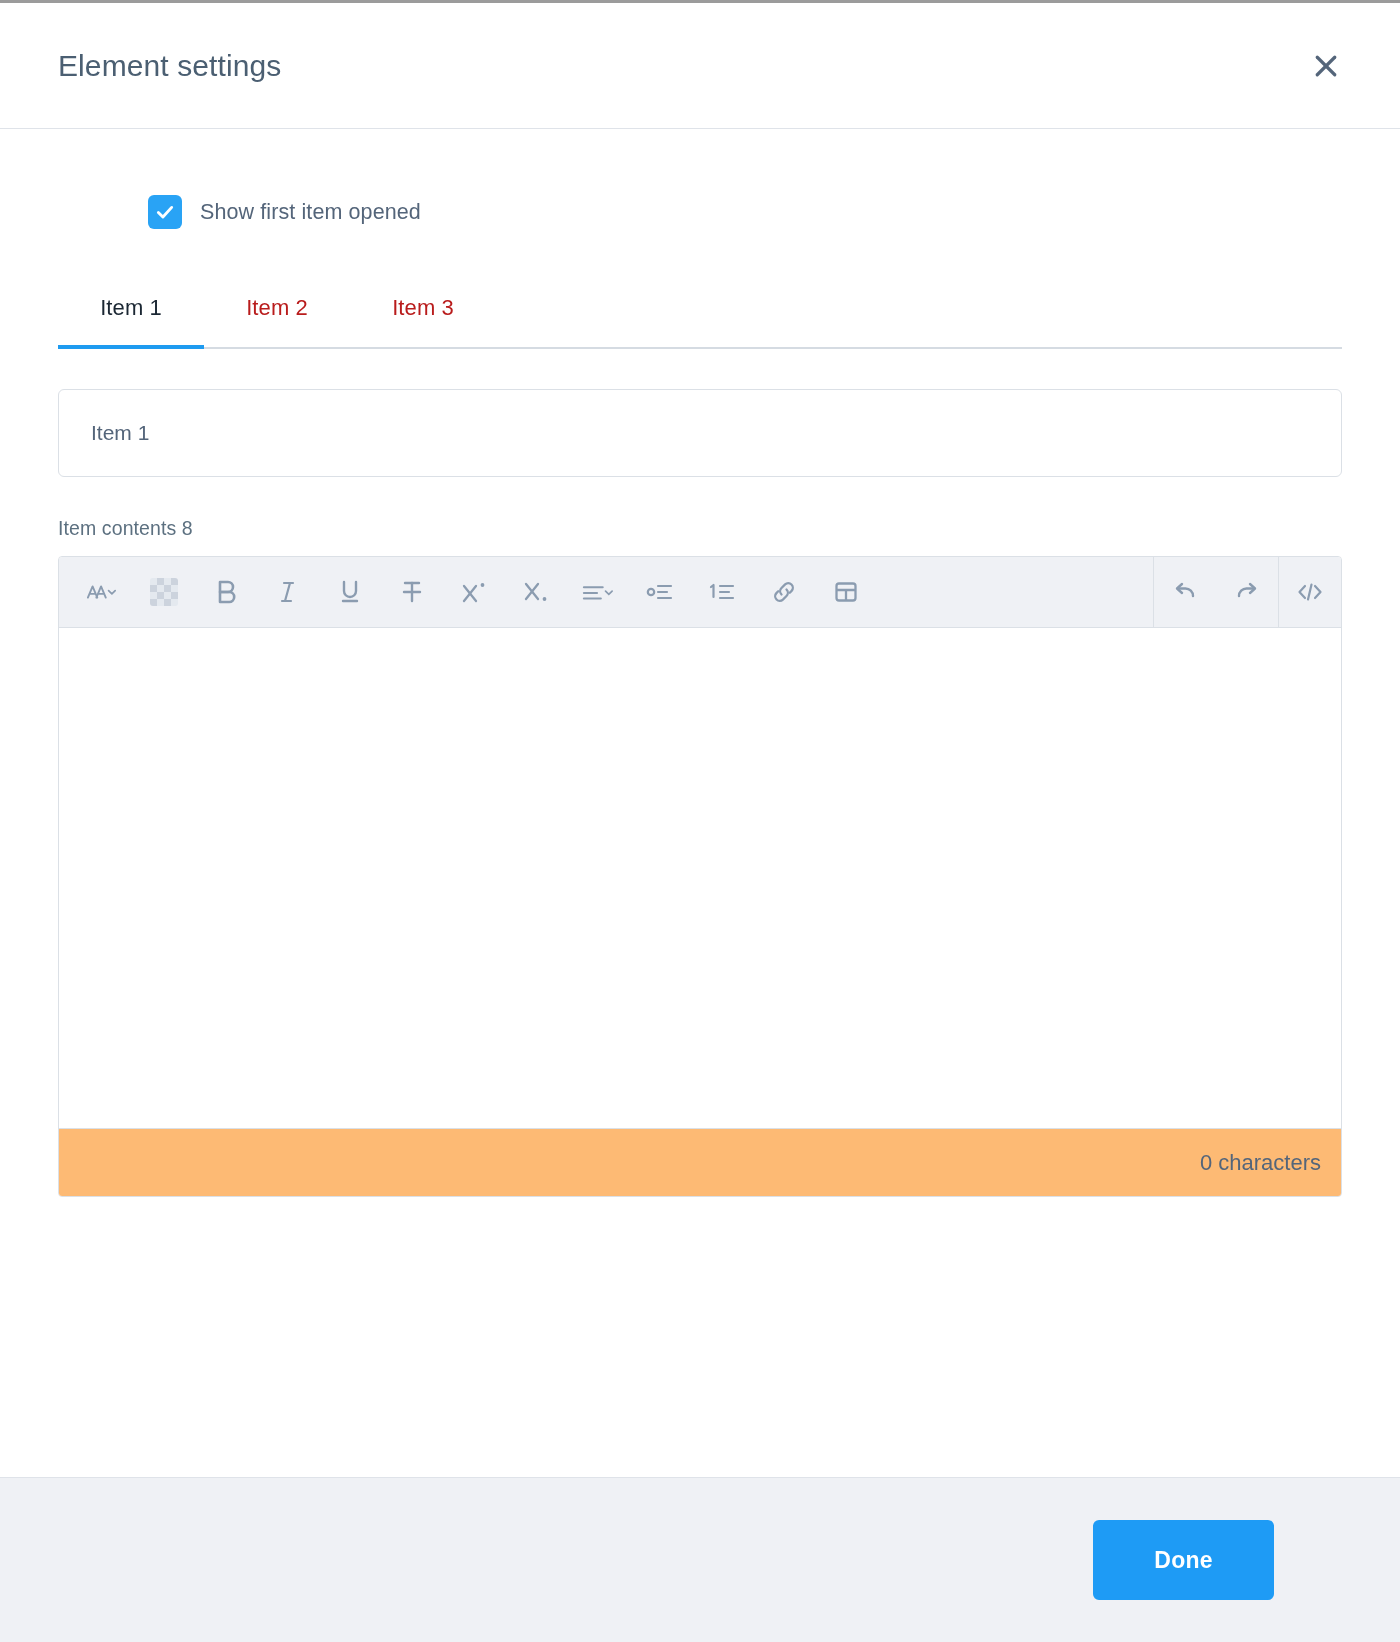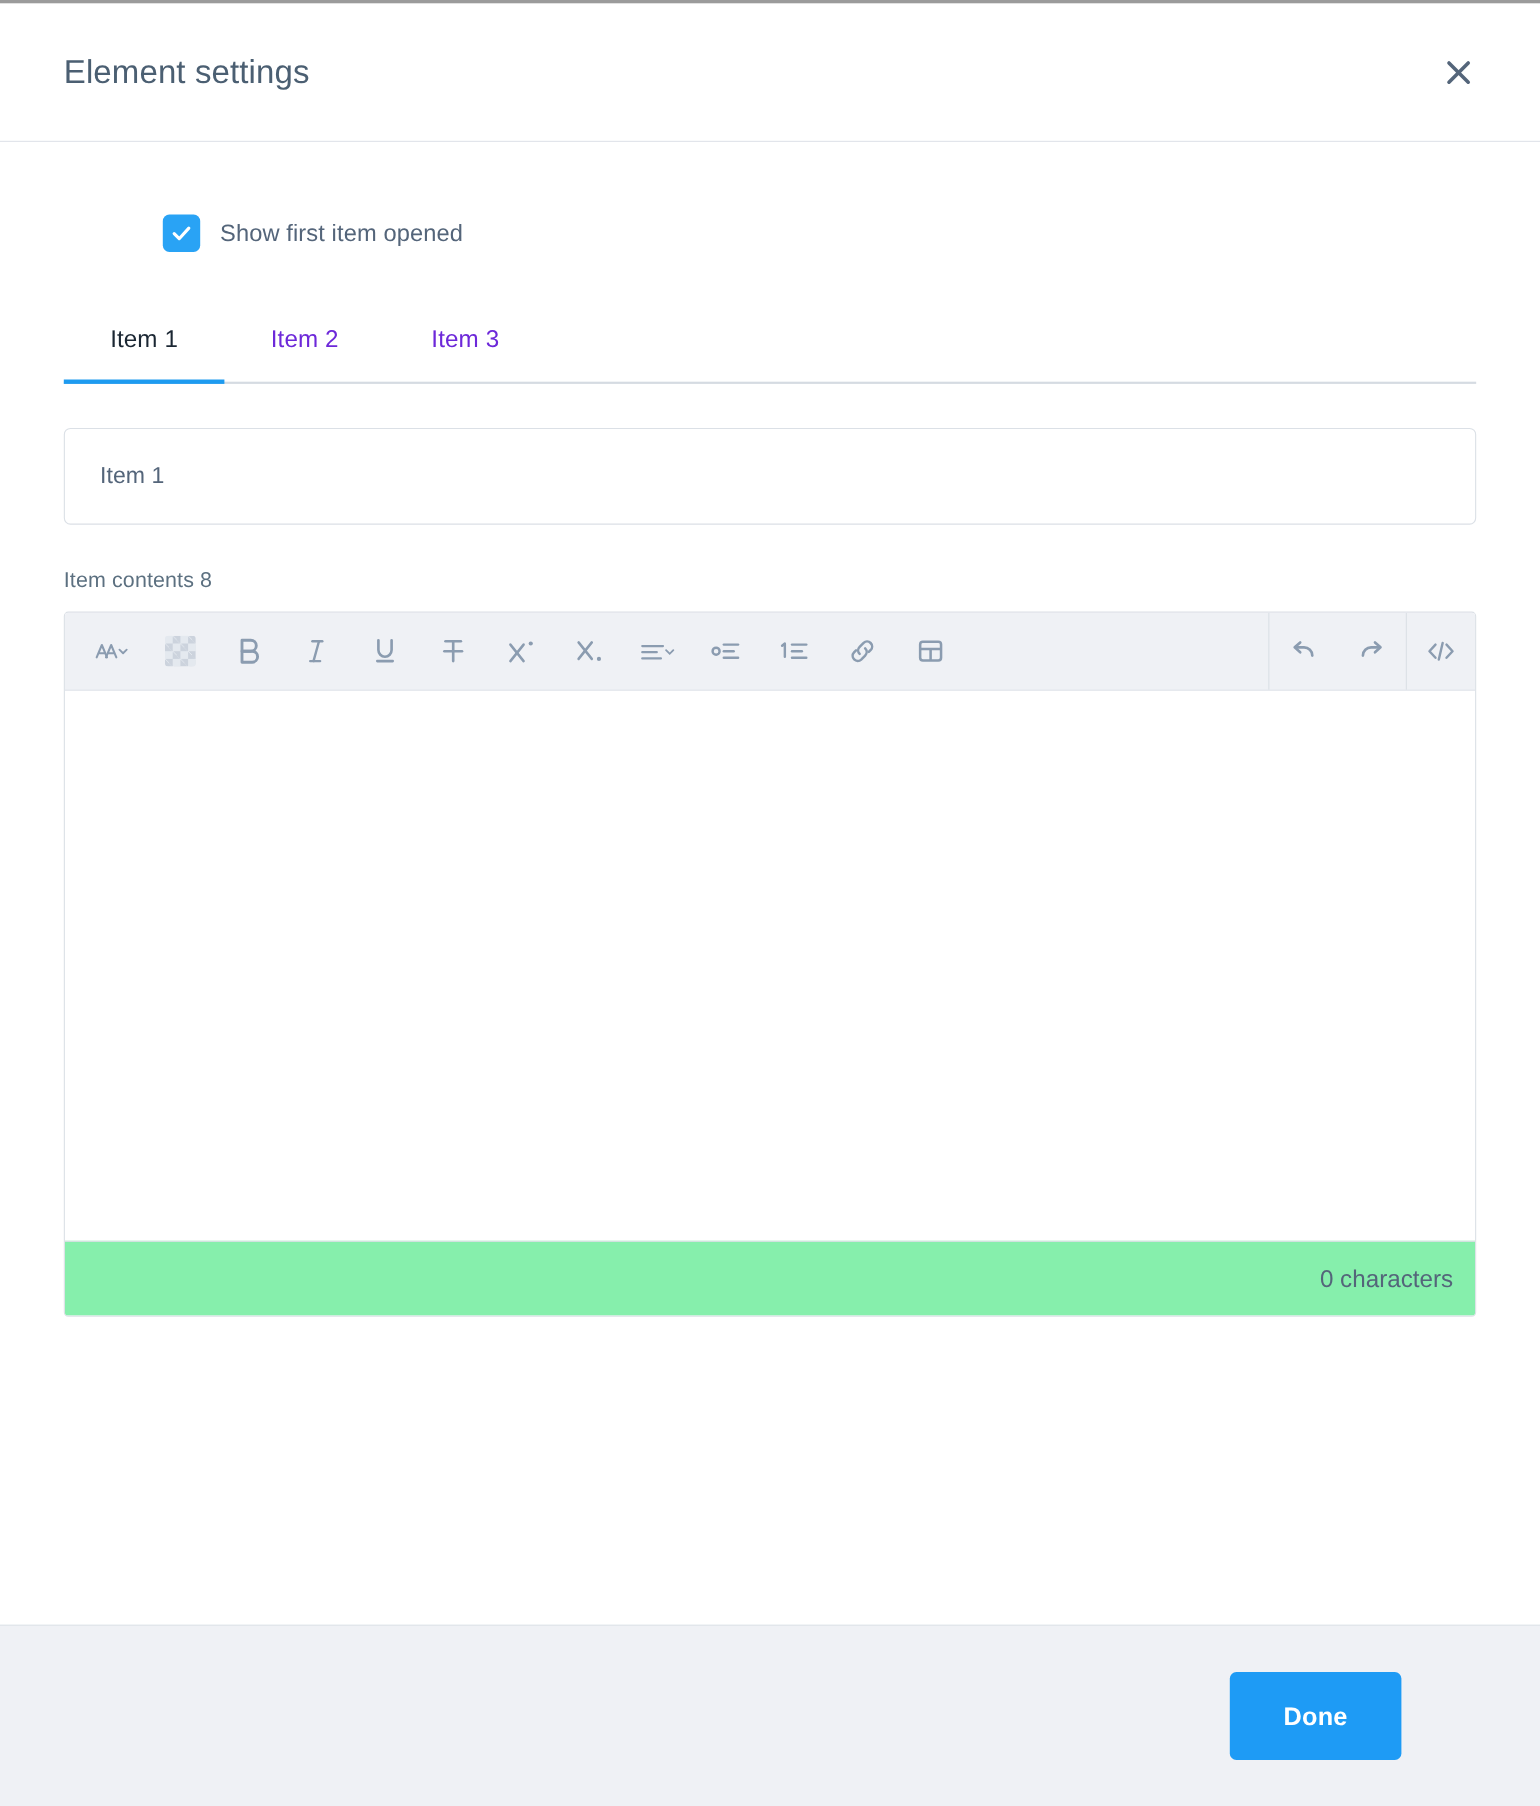--- a/index.html
+++ b/index.html
@@ -121,21 +121,21 @@
     margin-top: 66px;
     display: flex;
     align-items: flex-end;
     border-bottom: 2px solid #d5dbe2;
     position: relative;
   }
   .tab {
     font-size: 22px;
     padding: 0 0 26px 0;
     margin-right: 0;
-    color: #6d28d9;
+    color: #b91c1c;
     cursor: pointer;
     position: relative;
     text-align: center;
     letter-spacing: 0.1px;
   }
   .tab-0 { width: 146px; }
   .tab-1 { width: 146px; }
   .tab-2 { width: 146px; }
   .tab.active {
     color: #1b2733;
@@ -211,21 +211,21 @@
     background-size: 14px 14px;
     background-position: 0 0, 7px 7px;
     background-color: #e4e9ef;
   }
   .editor-area {
     height: 500px;
     background: #ffffff;
   }
   .editor-footer {
     height: 68px;
-    background: #86efac;
+    background: #fdba74;
     border-top: 1px solid #dbe0e6;
     display: flex;
     align-items: center;
     justify-content: flex-end;
     padding-right: 20px;
     box-sizing: border-box;
     font-size: 22px;
     color: #54657a;
   }
 
@@ -242,21 +242,21 @@
     box-sizing: border-box;
   }
   .done-btn {
     background: #1e9bf5;
     color: #ffffff;
     border: none;
     border-radius: 6px;
     font-family: "Liberation Sans", sans-serif;
     font-size: 23px;
     font-weight: bold;
-    width: 156px;
+    width: 181px;
     height: 80px;
     cursor: pointer;
     letter-spacing: 0.2px;
   }
 </style>
 </head>
 <body>
 
 <div class="modal">
 

